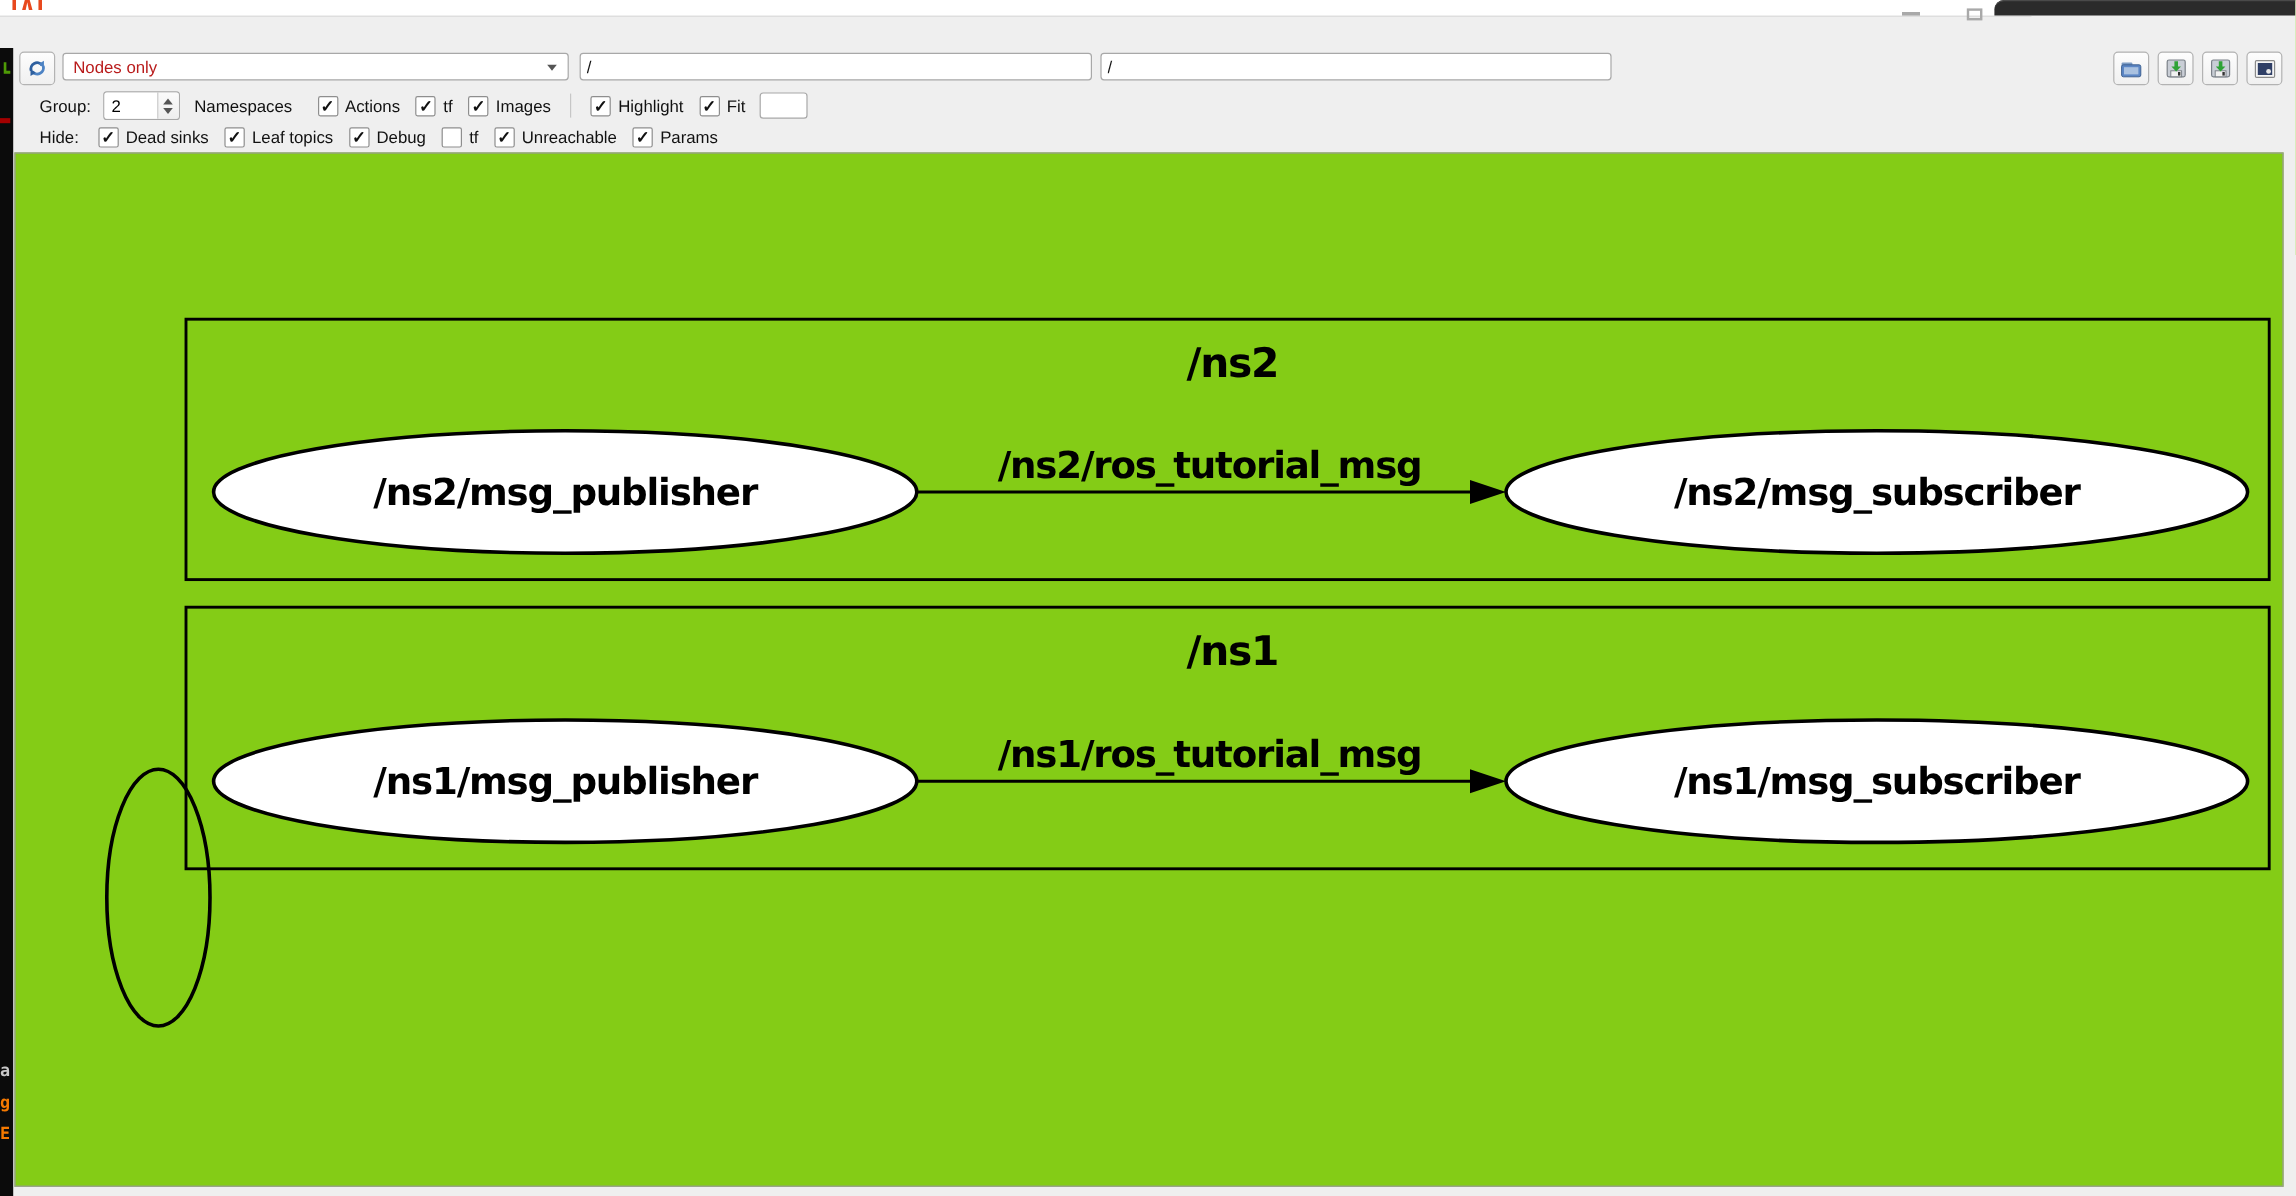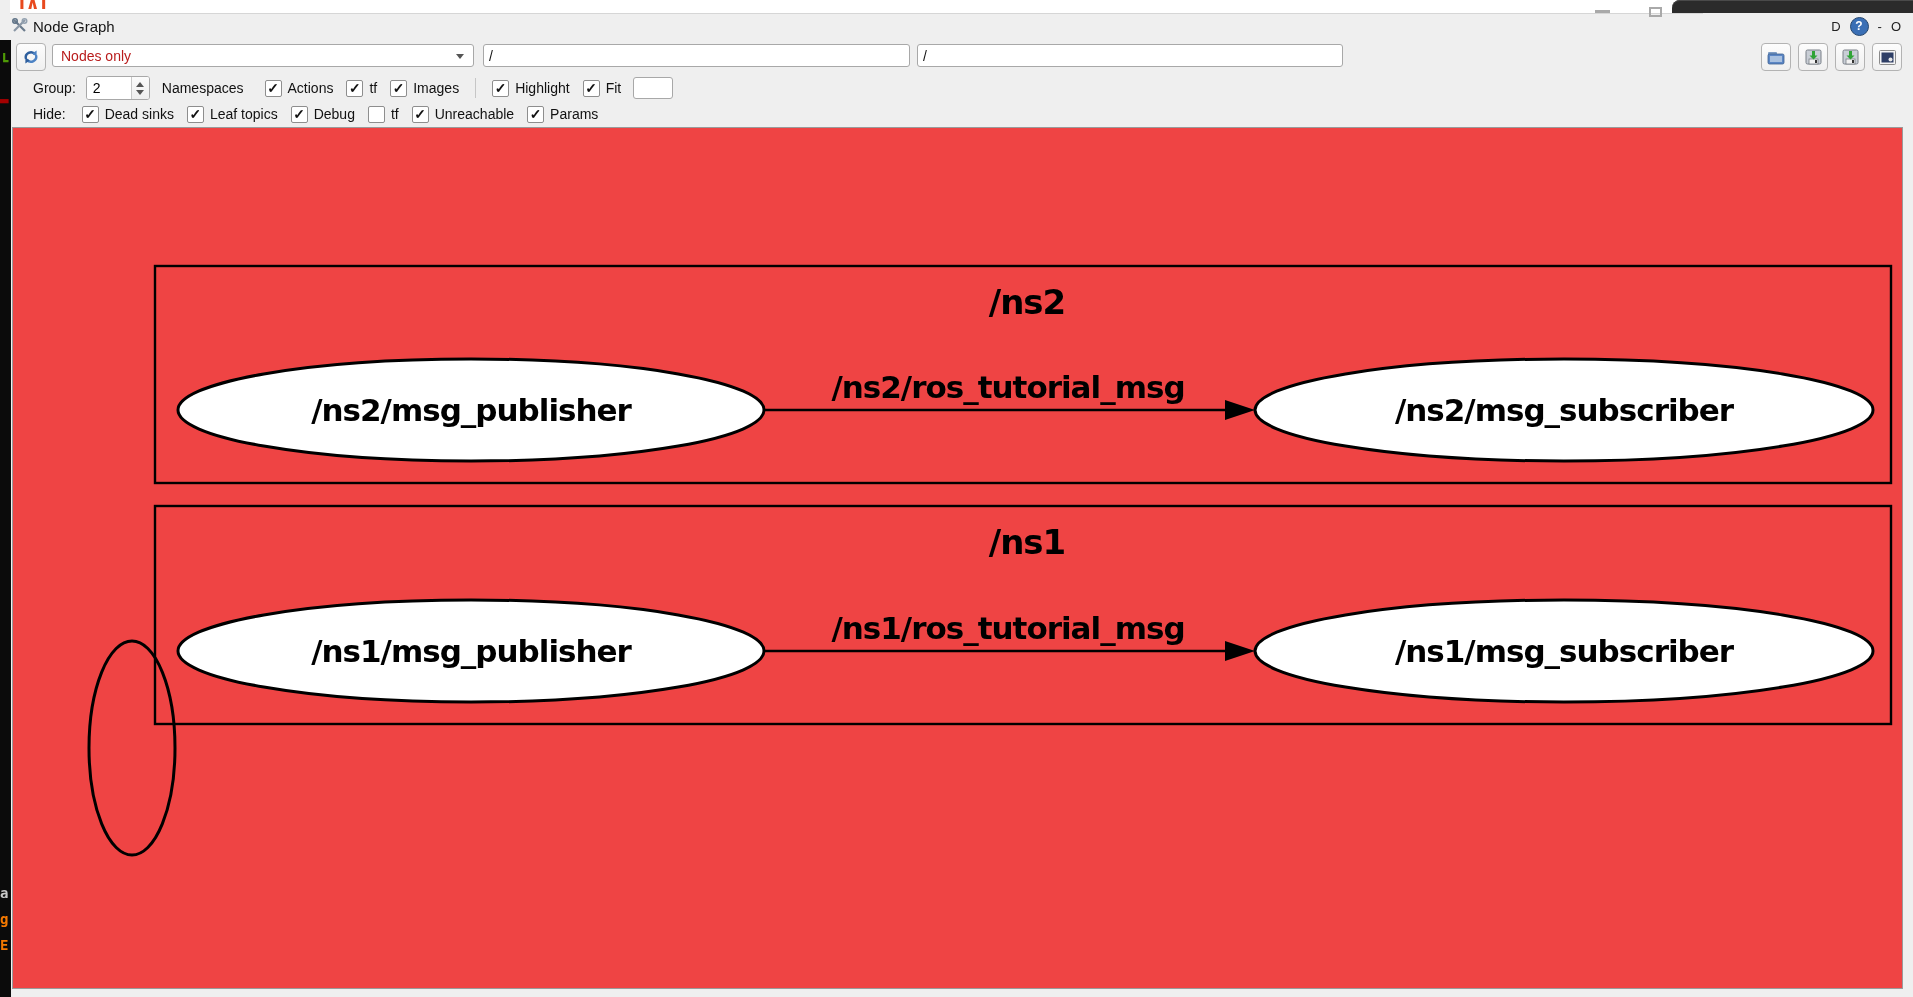--- a/index.html
+++ b/index.html
@@ -1,20 +1,20 @@
 <!DOCTYPE html>
 <html><head>
 <meta charset="utf-8">
 <style>
   html,body{margin:0;padding:0;}
   body{font-family:"Liberation Sans",sans-serif;background:#ffffff;}
   #page{position:relative;width:1913px;height:997px;background:#efefef;overflow:hidden;}
 
   
-  #top-strip{position:absolute;left:10px;top:0;width:1693px;height:13px;background:#ffffff;border-bottom:1px solid #d6d6d6;}
+  #top-strip{position:absolute;left:0;top:0;width:1693px;height:13px;background:#ffffff;border-bottom:1px solid #d6d6d6;}
   #logo-fragment{position:absolute;left:9px;top:-7px;width:30px;height:19px;color:#e8491e;font-weight:bold;font-size:17px;letter-spacing:1px;overflow:hidden;font-family:"DejaVu Sans",sans-serif;}
   #dark-window-fragment{position:absolute;left:1662px;top:0;width:251px;height:13px;background:#2b2b2b;border-radius:8px 0 0 0;box-shadow:inset 0 1px 0 #4a4a4a;}
   .win-mark{position:absolute;background:#a9a9a9;}
   #left-strip{position:absolute;left:0;top:40px;width:11px;height:957px;background:#0b0b0b;overflow:hidden;}
   .strip-glyph{position:absolute;left:0;width:11px;font-family:"DejaVu Sans Mono",monospace;font-size:14px;font-weight:bold;line-height:14px;}
 
   
   #titlebar{position:absolute;left:12px;top:14px;right:8px;height:24px;display:flex;align-items:center;}
   #title-icon{width:16px;height:16px;margin-right:5px;}
   #title-label{font-size:15px;color:#151515;}
@@ -44,21 +44,21 @@
   #spin-arrows{width:17px;border-left:1px solid #c9c9c9;display:flex;flex-direction:column;align-items:center;justify-content:center;gap:3px;background:linear-gradient(#fbfbfb,#eee);}
   #spin-arrows .up{width:0;height:0;border-left:4px solid transparent;border-right:4px solid transparent;border-bottom:5px solid #555;}
   #spin-arrows .down{width:0;height:0;border-left:4px solid transparent;border-right:4px solid transparent;border-top:5px solid #555;}
   #namespaces-label{margin-left:12px;margin-right:8px;}
   .cb{display:flex;align-items:center;margin-left:13px;}
   .cbbox{width:15px;height:15px;background:#fff;border:1px solid #8e8e8e;border-radius:2px;margin-right:6px;font-size:14px;font-weight:bold;line-height:14px;text-align:center;color:#111;}
   .v-divider{width:1px;height:20px;background:#c6c6c6;margin-left:16px;margin-right:3px;}
   #trailing-field{width:38px;height:20px;background:#fff;border:1px solid #a8a8a8;border-radius:3px;margin-left:12px;}
 
   
-  #canvas{position:absolute;left:12px;top:127px;width:1889px;height:860px;background:#ef4444;border:1px solid #9a9a9a;box-sizing:content-box;}
+  #canvas{position:absolute;left:12px;top:127px;width:1889px;height:860px;background:#84cc16;border:1px solid #9a9a9a;box-sizing:content-box;}
   #graph-svg{position:absolute;left:0;top:0;width:100%;height:100%;}
   .cluster-label{font-family:"DejaVu Sans",sans-serif;font-weight:bold;font-size:34px;letter-spacing:-1px;fill:#000;}
   .node-label{font-family:"DejaVu Sans",sans-serif;font-weight:bold;font-size:31px;letter-spacing:-1px;fill:#000;}
   .edge-label{font-family:"DejaVu Sans",sans-serif;font-weight:bold;font-size:31px;letter-spacing:-1px;fill:#000;}
 </style>
 </head>
 <body>
 
 <div id="page">
 
@@ -69,35 +69,20 @@
     <div id="dark-window-fragment"></div>
   </div>
   <div id="left-strip">
       <div class="strip-glyph" style="top: 14px; color: rgb(78, 154, 6);">┗</div>
       <div class="strip-glyph" style="top: 48px; color: rgb(164, 0, 0);">▂</div>
       <div class="strip-glyph" style="top: 846px; color: rgb(200, 200, 200);">a</div>
       <div class="strip-glyph" style="top: 872px; color: rgb(245, 121, 0);">g</div>
       <div class="strip-glyph" style="top: 898px; color: rgb(245, 121, 0);">E</div>
     </div>
 
-  <div id="titlebar">
-    <svg id="title-icon" viewBox="0 0 16 16">
-      <path d="M2 2 L13 13" stroke="#6b7b8c" stroke-width="2.2" fill="none"></path>
-      <path d="M13 2 L2 13" stroke="#8a97a5" stroke-width="2.2" fill="none"></path>
-      <circle cx="3" cy="3" r="2.2" fill="none" stroke="#5f7387" stroke-width="1.6"></circle>
-      <circle cx="12.5" cy="3" r="2.2" fill="none" stroke="#93a1b0" stroke-width="1.6"></circle>
-    </svg>
-    <span id="title-label">Node Graph</span>
-    <div id="titlebar-right">
-      <span class="deco-btn">D</span>
-      <span id="help-badge">?</span>
-      <span class="deco-btn">-</span>
-      <span class="deco-btn">O</span>
-    </div>
-  </div>
 
   <div id="toolbar">
     <div class="tool-btn" id="refresh-button">
       <svg width="18" height="18" viewBox="0 0 18 18">
         <path d="M4 11 A5.2 5.2 0 0 1 13 6.2" fill="none" stroke="#2e5f9e" stroke-width="2.4"></path>
         <polygon points="14.6,2.6 14.6,8.6 10.2,5.4" fill="#4d83c4"></polygon>
         <path d="M14 7 A5.2 5.2 0 0 1 5 11.8" fill="none" stroke="#4d83c4" stroke-width="2.4"></path>
         <polygon points="3.4,15.4 3.4,9.4 7.8,12.6" fill="#2e5f9e"></polygon>
       </svg>
     </div>

